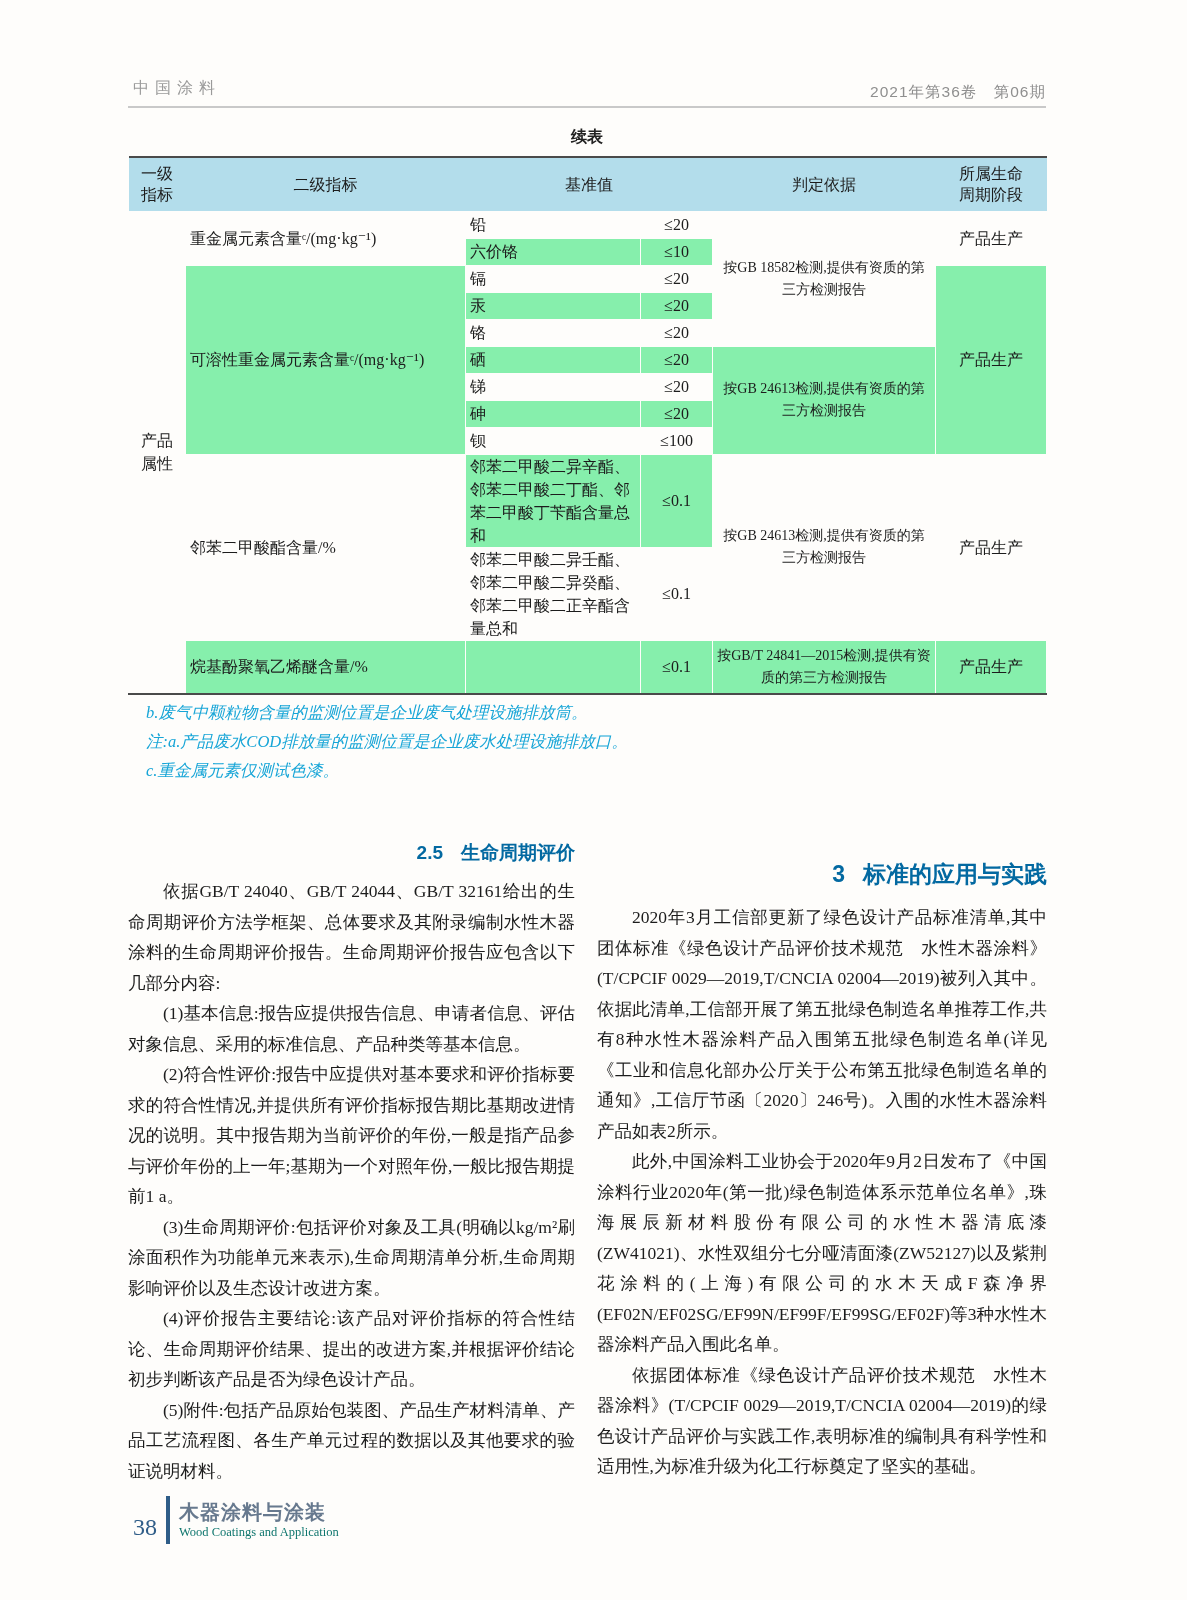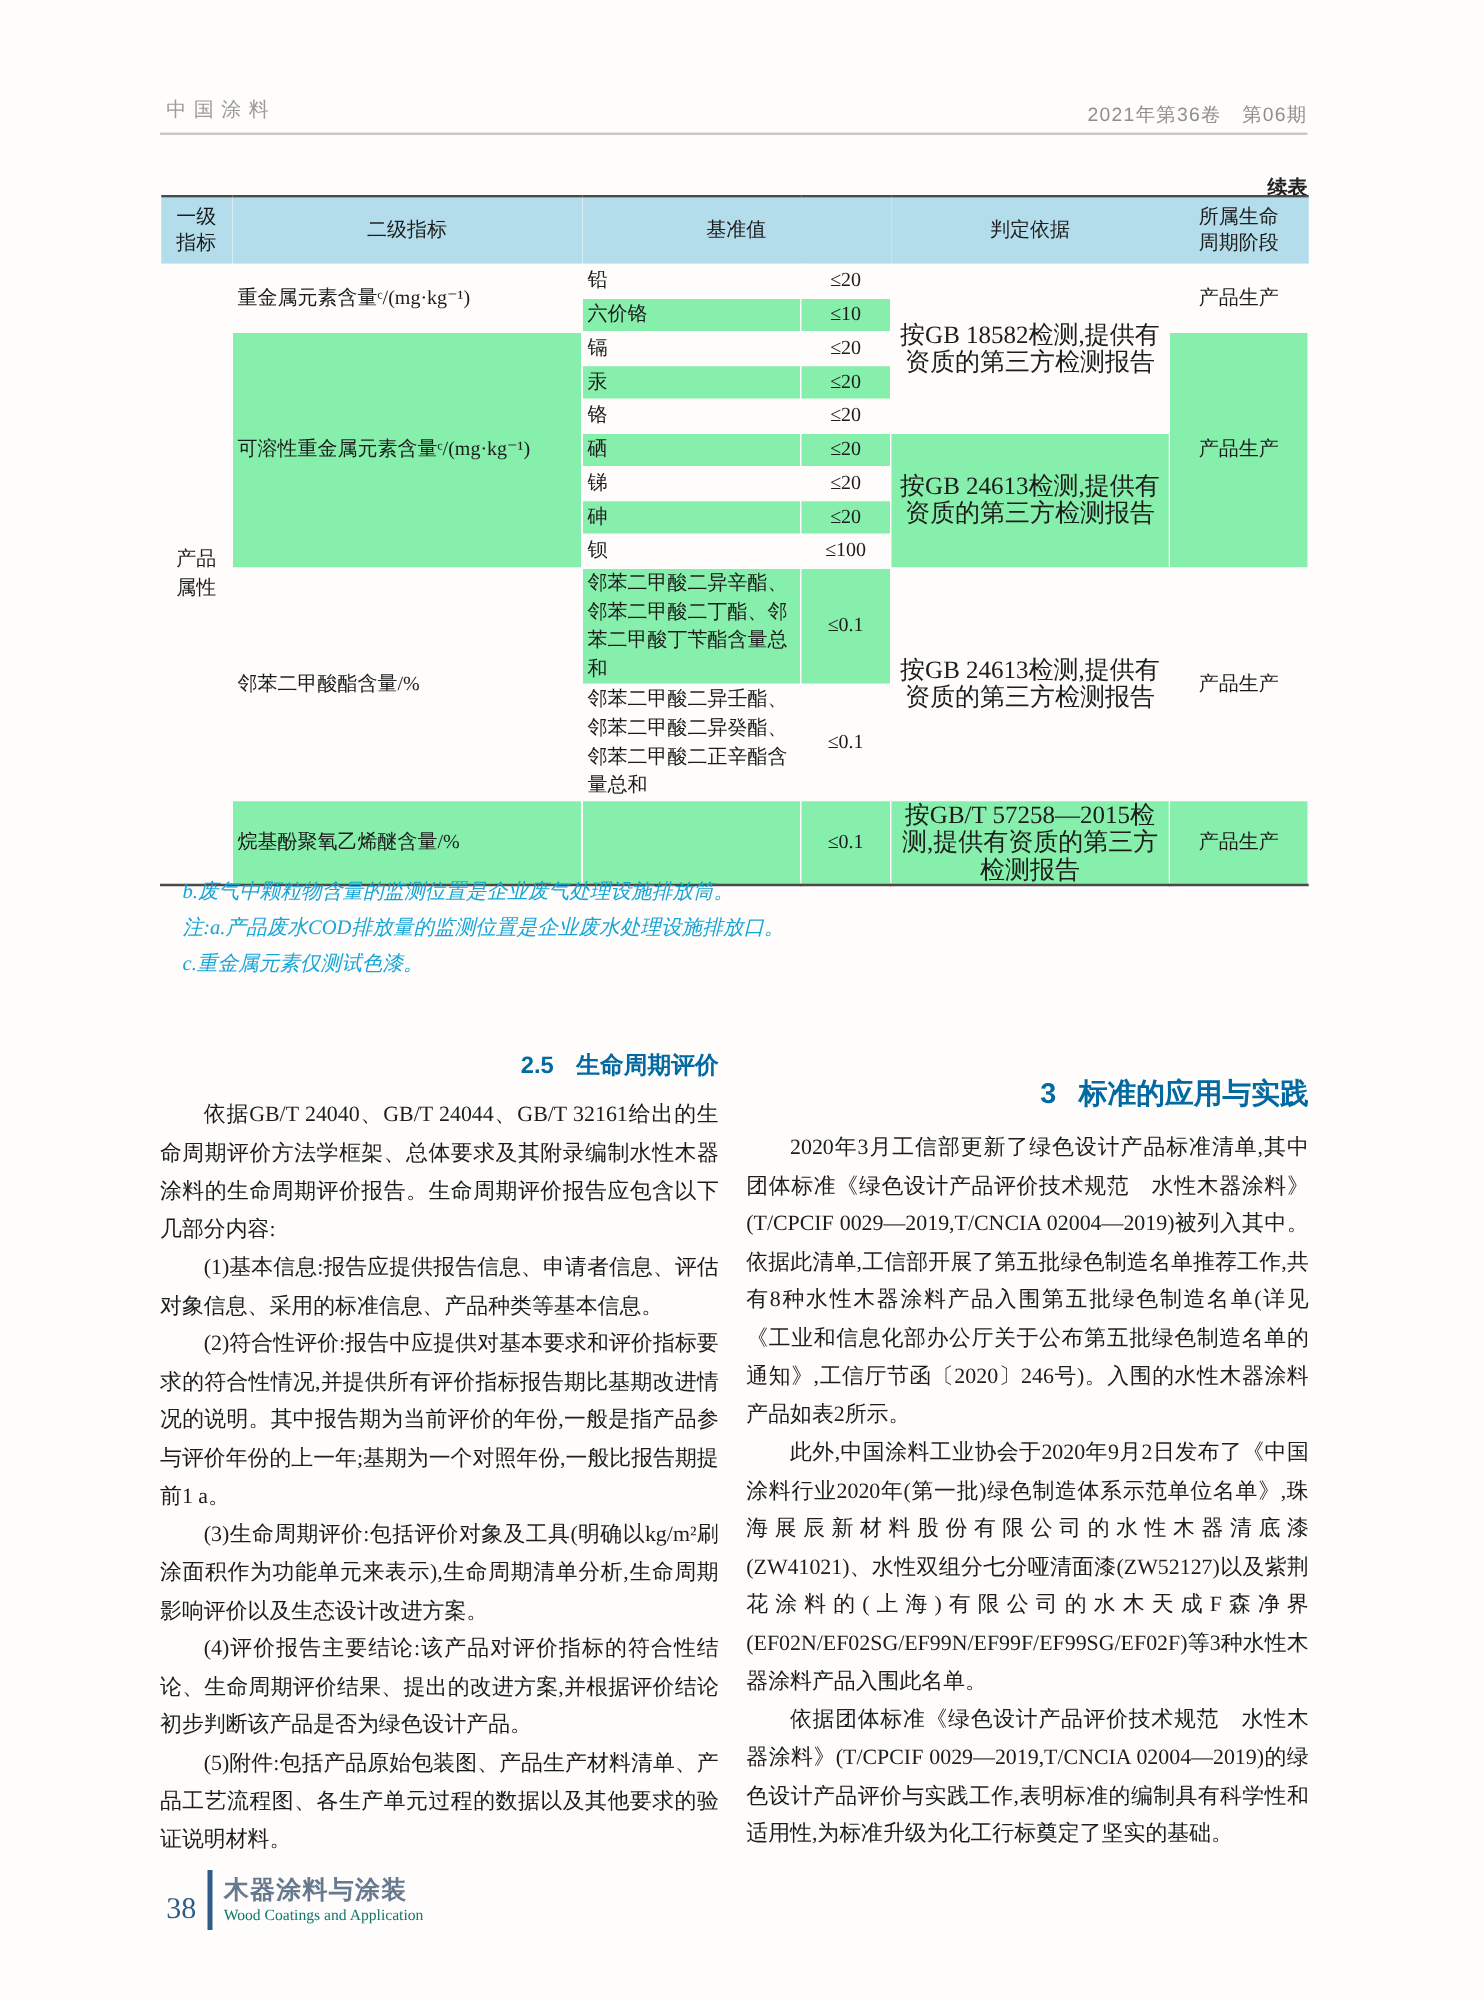--- a/index.html
+++ b/index.html
@@ -21,22 +21,22 @@
     position:absolute;left:128px;top:82px;width:918px;
     text-align:right;
     font-family:"Liberation Sans","DejaVu Sans",sans-serif;
     font-size:15.5px;color:#8f8f8f;letter-spacing:1px;
   }
   .header-rule{
     position:absolute;left:128px;top:106px;width:918px;height:1.5px;
     background:#c9c9c9;
   }
   .continued-label{
-    position:absolute;left:128px;top:140px;width:918px;
-    text-align:right;font-weight:bold;font-size:16px;color:#222;
+    position:absolute;left:128px;top:127px;width:918px;
+    text-align:center;font-weight:bold;font-size:16px;color:#222;
   }
   
   table.spec{
     position:absolute;left:128px;top:156px;width:918px;
     border-collapse:collapse;table-layout:fixed;
     border-top:2px solid #4a4a4a;border-bottom:2px solid #4a4a4a;
     font-size:16px;line-height:21px;
   }
   table.spec td,table.spec th{
     border:1.5px solid #fefdfb;
@@ -54,21 +54,21 @@
   .bg-b{background:#86efac;}
   .cat-cell{text-align:center;white-space:pre-line;line-height:23px;}
   .grp{text-align:left;}
   .g-total{padding-left:24px;}
   .g-sol{padding-left:5px;}
   .g-ph{padding-left:8px;}
   .g-apeo{padding-left:8px;}
   .sub-cell{text-align:left;padding-left:8px;}
   .sub-multi{line-height:23px;padding:4px 2px 4px 8px;}
   .val-cell{text-align:center;}
-  .basis-cell{text-align:center;line-height:22px;font-size:20px;padding:0 2px;}
+  .basis-cell{text-align:center;line-height:22px;font-size:14px;padding:0 2px;}
   .stage-cell{text-align:center;}
   
   .table-notes{
     position:absolute;left:146px;top:698px;width:880px;
     color:#17a5d7;font-style:italic;
     font-size:16.5px;line-height:29px;
   }
   
   .col{position:absolute;text-align:justify;font-size:17.5px;line-height:30.5px;}
   .col-left{left:128px;top:840px;width:447px;}
@@ -184,21 +184,21 @@
         <td rowspan="2" class="stage-cell">产品生产</td>
       </tr>
       <tr class="r-tall">
         <td class="sub-cell sub-multi">邻苯二甲酸二异壬酯、邻苯二甲酸二异癸酯、邻苯二甲酸二正辛酯含量总和</td>
         <td class="val-cell">≤0.1</td>
       </tr>
       <tr class="r-last">
         <td class="grp g-apeo bg-b">烷基酚聚氧乙烯醚含量/%</td>
         <td class="bg-b"></td>
         <td class="val-cell bg-b">≤0.1</td>
-        <td class="basis-cell bg-b">按GB/T 57258—2015检测,提供有资质的第三方检测报告</td>
+        <td class="basis-cell bg-b">按GB/T 24841—2015检测,提供有资质的第三方检测报告</td>
         <td class="stage-cell bg-b">产品生产</td>
       </tr>
     </tbody>
   </table>
 
   <div class="table-notes">
     <div>b.废气中颗粒物含量的监测位置是企业废气处理设施排放筒。</div>
     <div>注:a.产品废水COD排放量的监测位置是企业废水处理设施排放口。</div>
     <div>c.重金属元素仅测试色漆。</div>
   </div>

